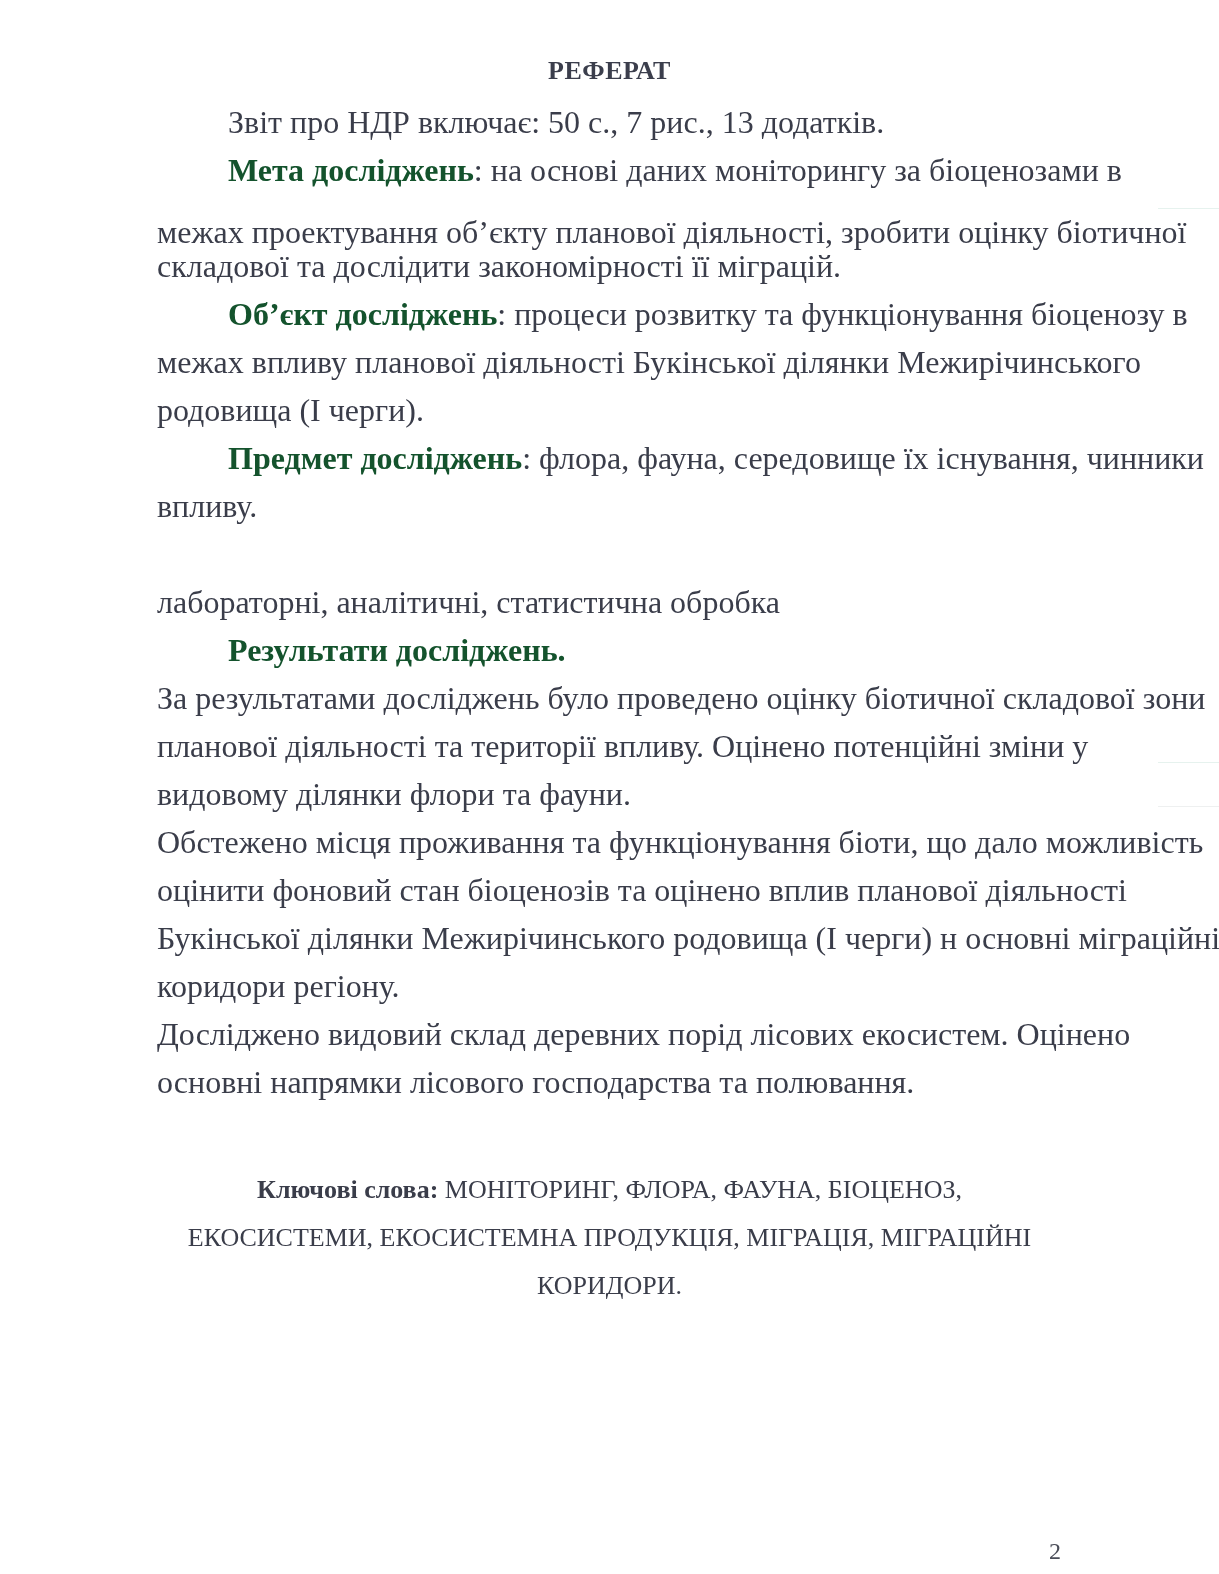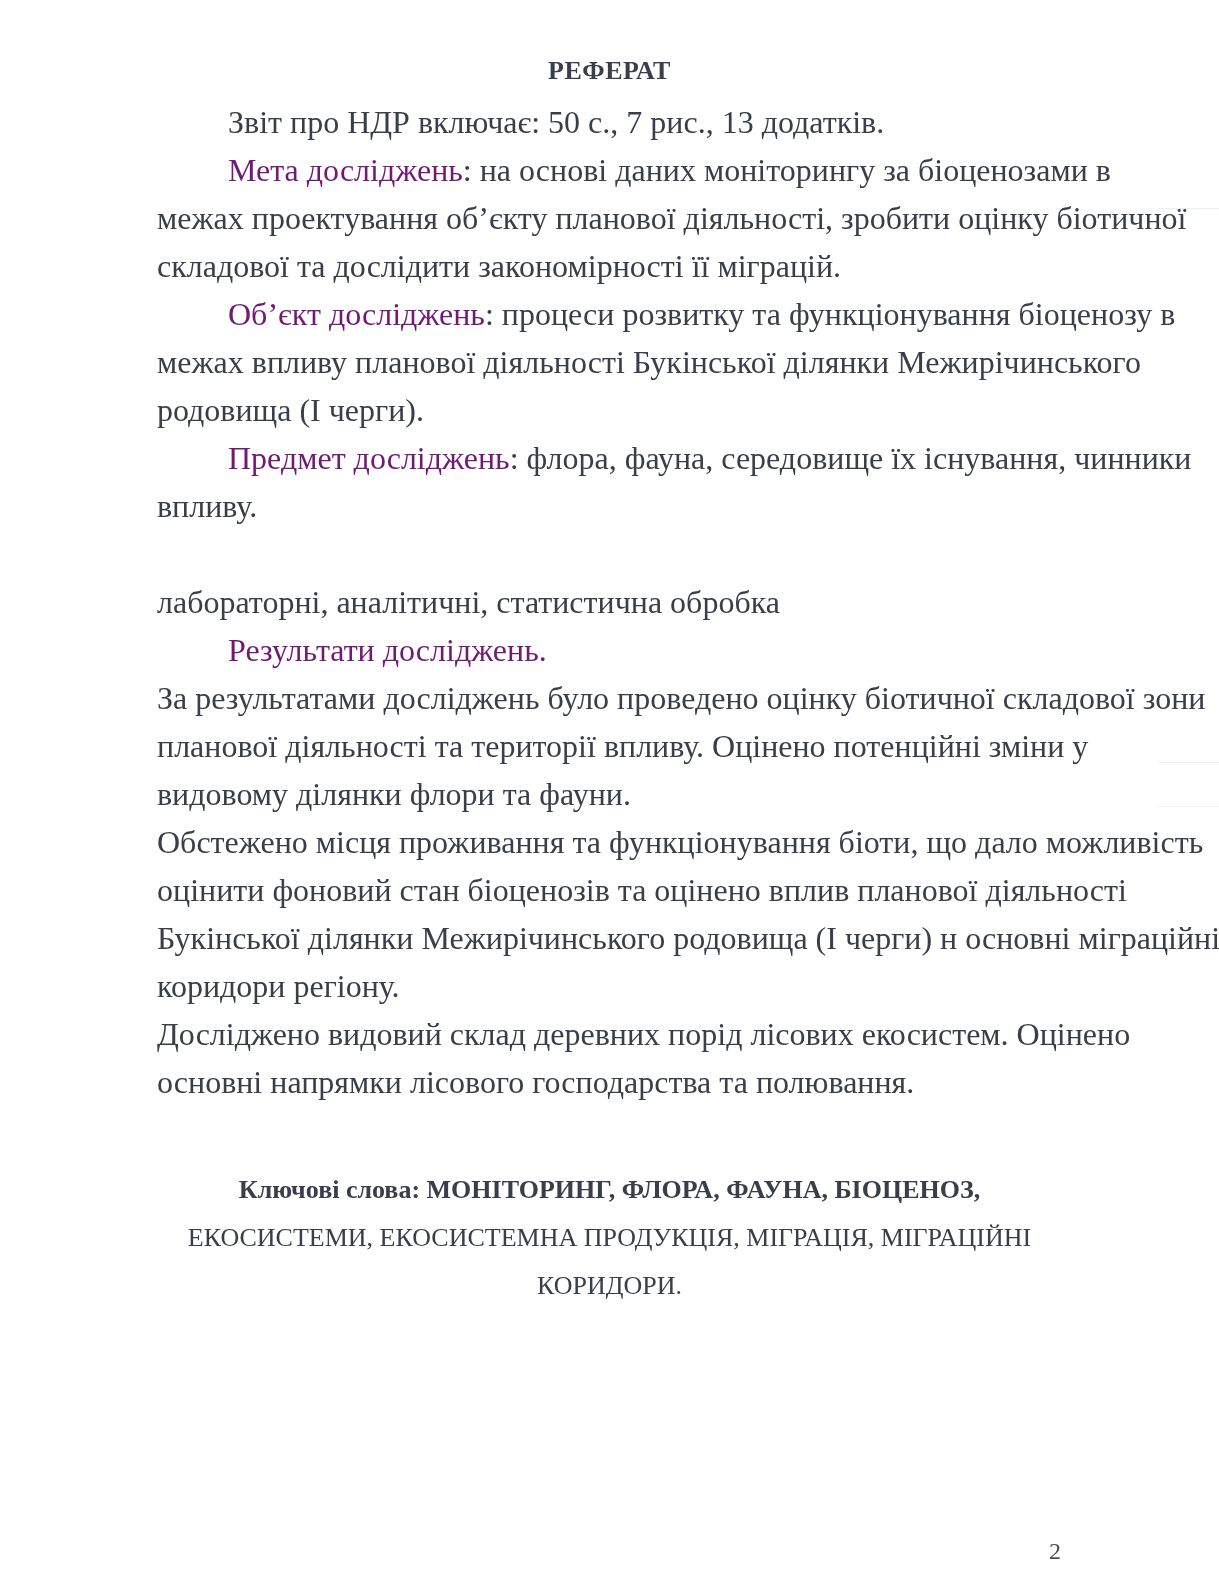--- a/index.html
+++ b/index.html
@@ -11,41 +11,41 @@
     .title {
       position: absolute; top: 56px; left: 0; width: 1219px; text-align: center;
       font-weight: bold; font-size: 26px; letter-spacing: 0.5px; color: #3b3e4c;
     }
     .line {
       position: absolute; left: 157px; width: 912px;
       font-size: 32px; line-height: 32px; white-space: nowrap; color: #3a3d4a;
     }
     .line.just { text-align: justify; text-align-last: justify; }
     .line.indent { left: 228px; width: 841px; }
-    .line b { font-weight: normal; color: #701a75; }
+    .line b { font-weight: bold; color: #14532d; }
     .center {
       position: absolute; left: 0; width: 1219px; text-align: center;
       font-size: 26px; line-height: 32px; color: #3a3d4a; white-space: nowrap;
     }
     .page-number {
       position: absolute; left: 1049px; top: 1538px; font-size: 24px; color: #4a4d58;
     }
     .scan-mark { position: absolute; height: 1px; background: #e6f2ee; }
   </style>
 </head>
 <body>
 
 <div class="page">
 
   <div class="title">РЕФЕРАТ</div>
 
   <div class="line indent" style="top:106px;">Звіт про НДР включає: 50 с., 7 рис., 13 додатків.</div>
 
   <div class="line indent just" style="top:154px;"><b>Мета досліджень</b><span>: на основі даних моніторингу за біоценозами в</span></div>
-  <div class="line just" style="top:202px;font-family:Liberation Serif, serif;">межах проектування об’єкту планової діяльності, зробити оцінку біотичної</div>
+  <div class="line just" style="top:216px;font-family:Liberation Serif, serif;">межах проектування об’єкту планової діяльності, зробити оцінку біотичної</div>
   <div class="line" style="top:250px;">складової та дослідити закономірності її міграцій.</div>
 
   <div class="line indent just" style="top:298px;"><b>Об’єкт досліджень</b><span>: процеси розвитку та функціонування біоценозу в</span></div>
   <div class="line" style="top:394px;">родовища (I черги).</div>
   <div class="line just" style="top:346px;">межах впливу планової діяльності Букінської ділянки Межирічинського</div>
 
   <div class="line indent just" style="top:442px;"><b>Предмет досліджень</b><span>: флора, фауна, середовище їх існування, чинники</span></div>
   <div class="line" style="top:490px;">впливу.</div>
 
   <div class="line" style="top:586px;">лабораторні, аналітичні, статистична обробка</div>
@@ -54,21 +54,21 @@
   <div class="line" style="top:682px;">За результатами досліджень було проведено оцінку біотичної складової зони</div>
   <div class="line" style="top:730px;">планової діяльності та території впливу. Оцінено потенційні зміни у</div>
   <div class="line" style="top:778px;">видовому ділянки флори та фауни.</div>
   <div class="line" style="top:826px;">Обстежено місця проживання та функціонування біоти, що дало можливість</div>
   <div class="line" style="top:874px;">оцінити фоновий стан біоценозів та оцінено вплив планової діяльності</div>
   <div class="line" style="top:922px;">Букінської ділянки Межирічинського родовища (I черги) н основні міграційні</div>
   <div class="line" style="top:970px;">коридори регіону.</div>
   <div class="line" style="top:1018px;">Досліджено видовий склад деревних порід лісових екосистем. Оцінено</div>
   <div class="line" style="top:1066px;">основні напрямки лісового господарства та полювання.</div>
 
-  <div class="center" style="top:1174px;font-weight:bold;"><b>Ключові слова:</b><span> МОНІТОРИНГ, ФЛОРА, ФАУНА, БІОЦЕНОЗ,</span></div>
+  <div class="center" style="top:1174px;"><b>Ключові слова:</b><span> МОНІТОРИНГ, ФЛОРА, ФАУНА, БІОЦЕНОЗ,</span></div>
   <div class="center" style="top:1222px;">ЕКОСИСТЕМИ, ЕКОСИСТЕМНА ПРОДУКЦІЯ, МІГРАЦІЯ, МІГРАЦІЙНІ</div>
   <div class="center" style="top:1270px;">КОРИДОРИ.</div>
 
   <div class="page-number">2</div>
 
   <div class="scan-mark" style="left:1158px; top:208px; width:61px;"></div>
   <div class="scan-mark" style="left:1158px; top:762px; width:61px;"></div>
   <div class="scan-mark" style="left:1158px; top:806px; width:61px; background:#eef0f0;"></div>
 </div>
 

